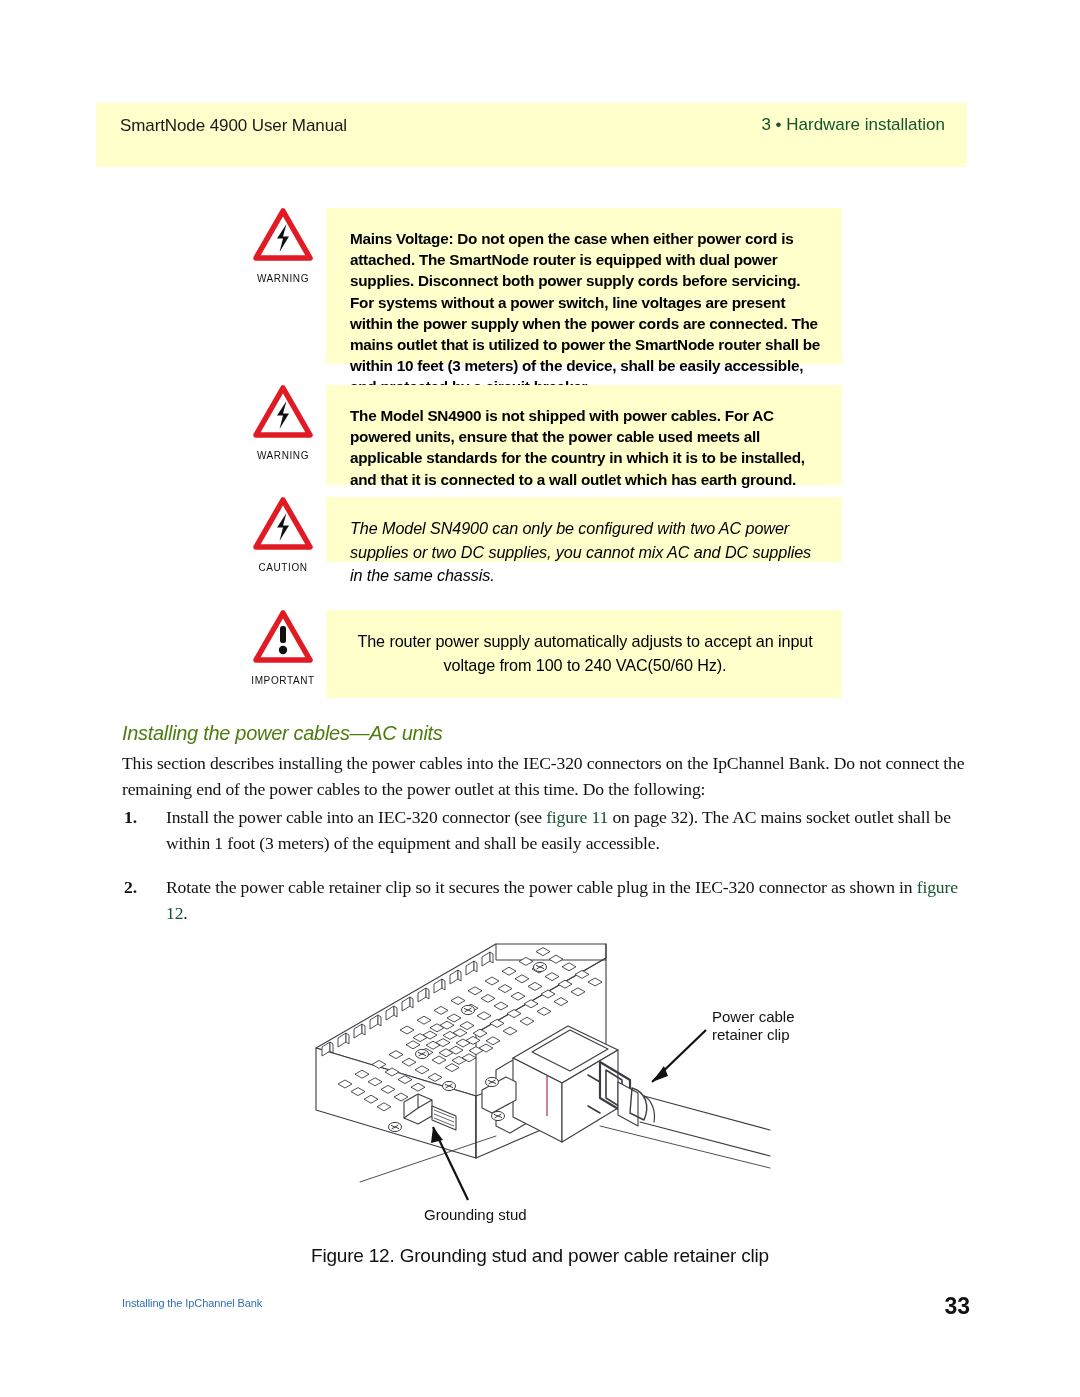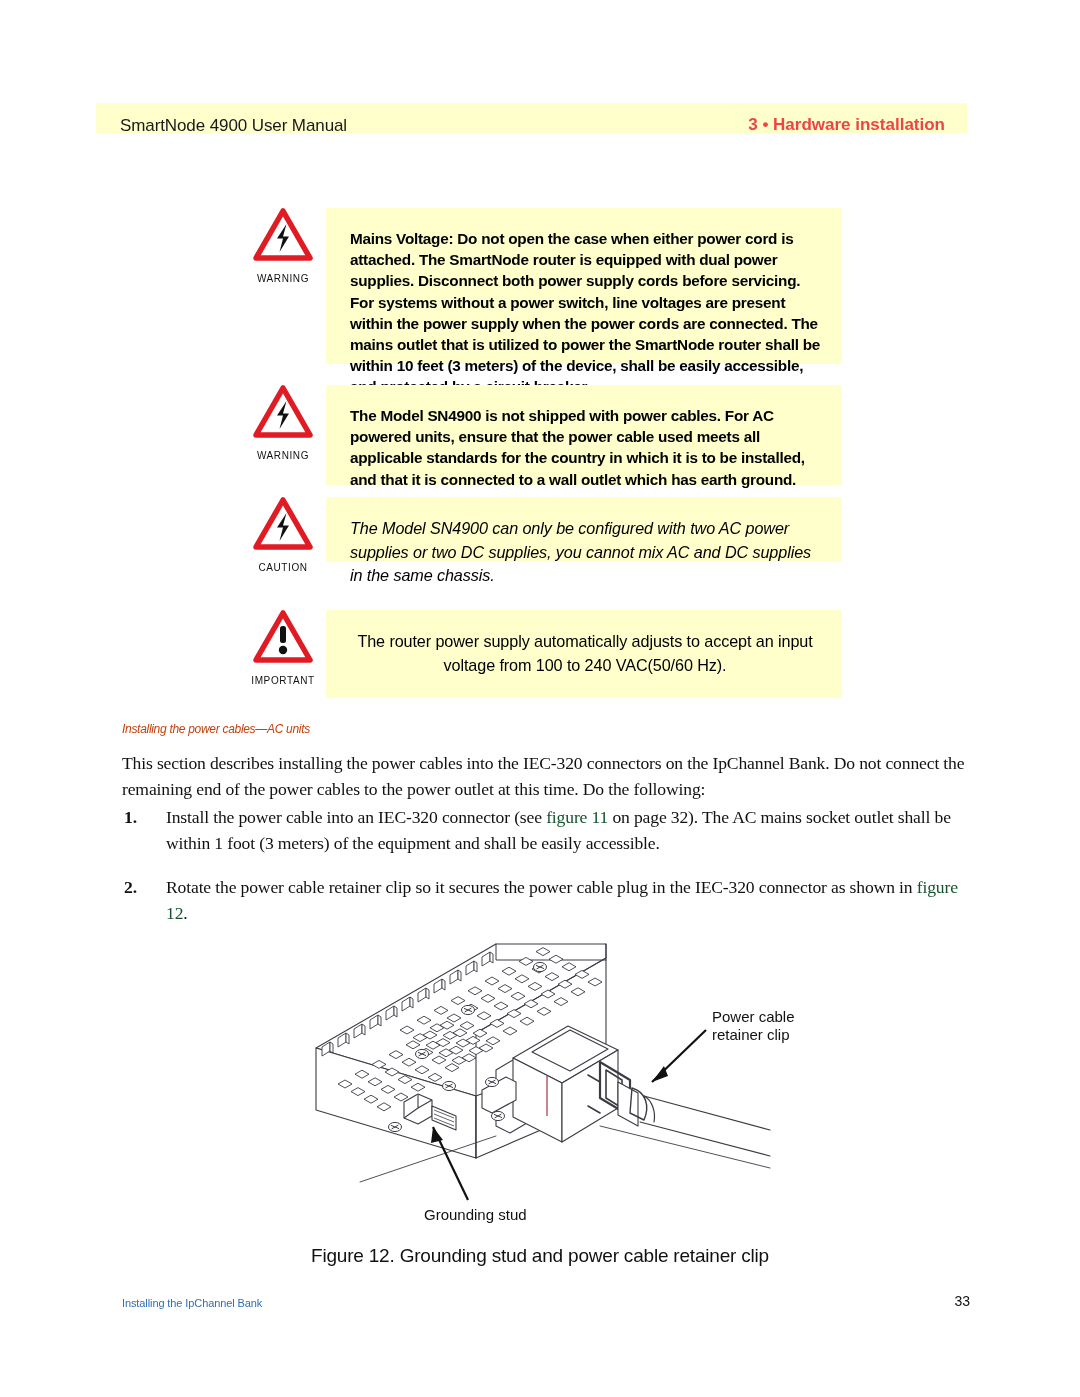--- a/index.html
+++ b/index.html
@@ -14,39 +14,39 @@
     font-family: "Liberation Sans", sans-serif;
     overflow: hidden;
   }
 
   
   .header-band {
     position: absolute;
     left: 96px;
     top: 103px;
     width: 871px;
-    height: 30px;
+    height: 64px;
     background: #ffffcc;
   }
   .header-left {
     position: absolute;
     left: 24px;
     top: 13px;
     font-size: 17px;
     color: #1a1a1a;
     letter-spacing: -0.1px;
     white-space: nowrap;
   }
   .header-right {
     position: absolute;
     right: 22px;
     top: 12px;
     font-size: 17px;
-    font-weight: bold;
-    color: #ef4444;
+    font-weight: normal;
+    color: #14532d;
     white-space: nowrap;
   }
 
   
   .admon {
     position: absolute;
     left: 240px;
     width: 602px;
   }
   .admon-icon {
@@ -89,23 +89,23 @@
     font-size: 16.2px;
     line-height: 23.5px;
     letter-spacing: -0.1px;
   }
 
   
   .section-heading {
     position: absolute;
     left: 122px;
     top: 722px;
-    font-size: 12px;
+    font-size: 20px;
     font-style: italic;
-    color: #c2410c;
+    color: #4d7c0f;
     letter-spacing: -0.3px;
     white-space: nowrap;
   }
   .body-para {
     position: absolute;
     left: 122px;
     top: 751px;
     width: 850px;
     font-family: "Liberation Serif", serif;
     font-size: 17.6px;
@@ -165,22 +165,22 @@
     top: 1297px;
     font-size: 11px;
     color: #2f6fb5;
     letter-spacing: -0.1px;
     white-space: nowrap;
   }
   .footer-right {
     position: absolute;
     right: 110px;
     top: 1293px;
-    font-size: 14px;
-    font-weight: normal;
+    font-size: 23px;
+    font-weight: bold;
     color: #111111;
   }
 </style>
 </head>
 <body>
 
 <div class="header-band">
   <div class="header-left">SmartNode 4900 User Manual</div>
   <div class="header-right">3 • Hardware installation</div>
 </div>

